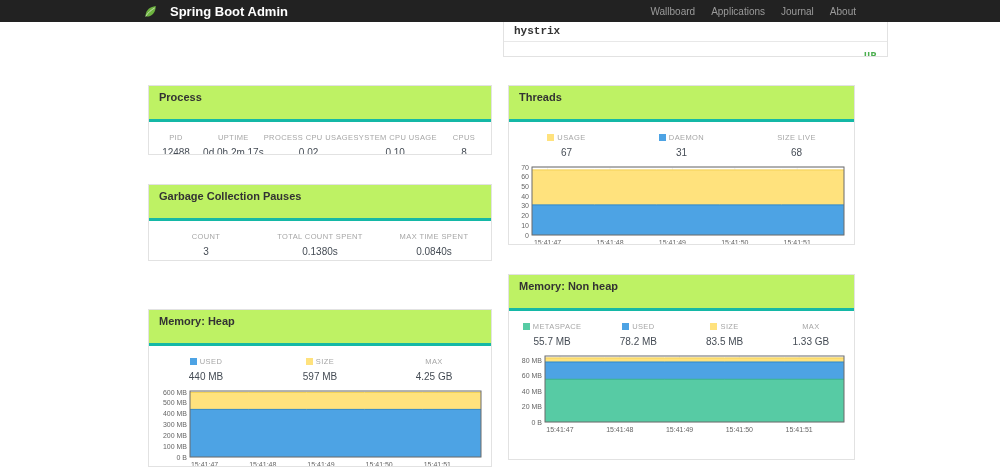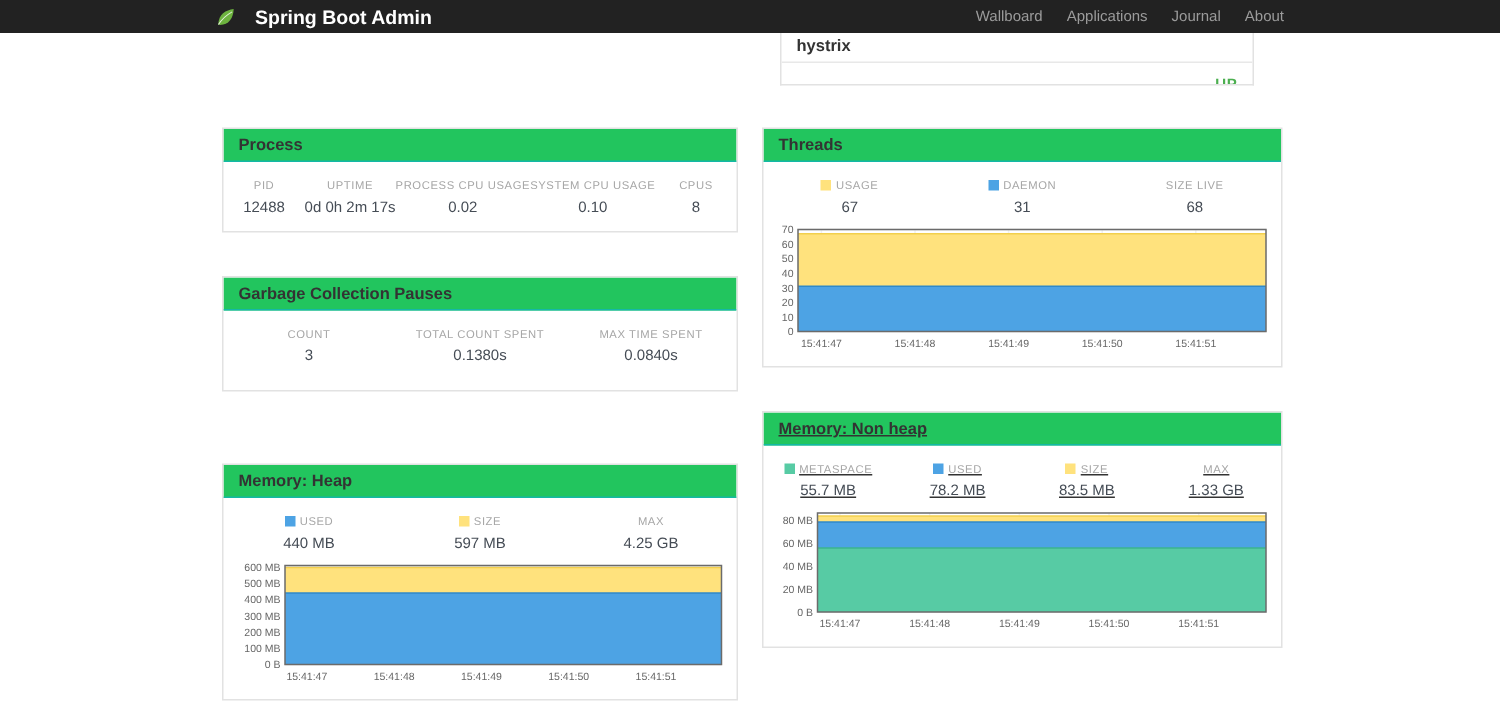--- a/index.html
+++ b/index.html
@@ -10,36 +10,36 @@
   }
   
   .navbar { position:absolute; top:0; left:0; width:1000px; height:22px; background:#222; z-index:10; }
   .navbar-inner { width:712px; margin:0 auto; height:100%; display:flex; align-items:center; }
   .brand { display:flex; align-items:center; gap:13px; color:#fff; font-weight:bold; font-size:13px; cursor:pointer; }
   .logo { display:block; }
   .nav-links { margin-left:auto; display:flex; gap:16px; align-items:flex-end; }
   .nav-link { color:#9b9b9b; font-size:10px; text-decoration:none; cursor:pointer; }
   
   .card { position:absolute; background:#fff; border:1px solid #e2e2e2; overflow:hidden; }
-  .card-header { padding:5px 10px 4px; font-size:11px; font-weight:bold; color:#333; border-bottom:1px solid #14b8a6; background:#22c55e; }
+  .card-header { padding:5px 10px 16px; font-size:11px; font-weight:bold; color:#333; border-bottom:3px solid #14b8a6; background:#bef264; }
   .metrics { display:flex; padding-top:11px; }
   .metric { flex:1; text-align:center; }
   .metric-label { font-size:7.5px; color:#a6a6a6; letter-spacing:.4px; white-space:nowrap; }
   .metric-value { font-size:10px; color:#454c55; margin-top:5px; white-space:nowrap; }
   .swatch { display:inline-block; width:7px; height:7px; margin-right:3px; vertical-align:-1px; }
   .chart { margin:6px 8px 0 8px; }
   .chart-threads { height:84px; }
   .chart-mem { height:82px; }
   
-  .card-hystrix { left:520px; top:22px; width:316px; height:35px; border-top:none; }
+  .card-hystrix { left:503px; top:22px; width:385px; height:35px; border-top:none;font-family:Liberation Mono, monospace; }
   .card-process { left:148px; top:85px;  width:344px; height:70px; }
   .card-gc      { left:148px; top:172px; width:344px; height:77px;margin-top:12px; }
   .card-heap    { left:148px; top:274px; width:344px; height:158px;margin-top:35px; }
   .card-threads { left:508px; top:85px;  width:347px; height:160px; }
-  .card-nonheap { left:508px; top:274px; width:347px; height:158px;text-decoration:underline; }
+  .card-nonheap { left:508px; top:274px; width:347px; height:186px; }
   
   .app-row { display:flex; align-items:center; padding:3px 10px 4px; border-bottom:1px solid #e8e8e8; font-size:11px; font-weight:bold; color:#333; cursor:pointer; }
   .status-row { text-align:right; padding:4px 10px; }
   .status-up { font-weight:bold; font-size:10px; letter-spacing:.5px; }
 </style>
 </head>
 <body>
 
 <div class="navbar">
   <div class="navbar-inner">

